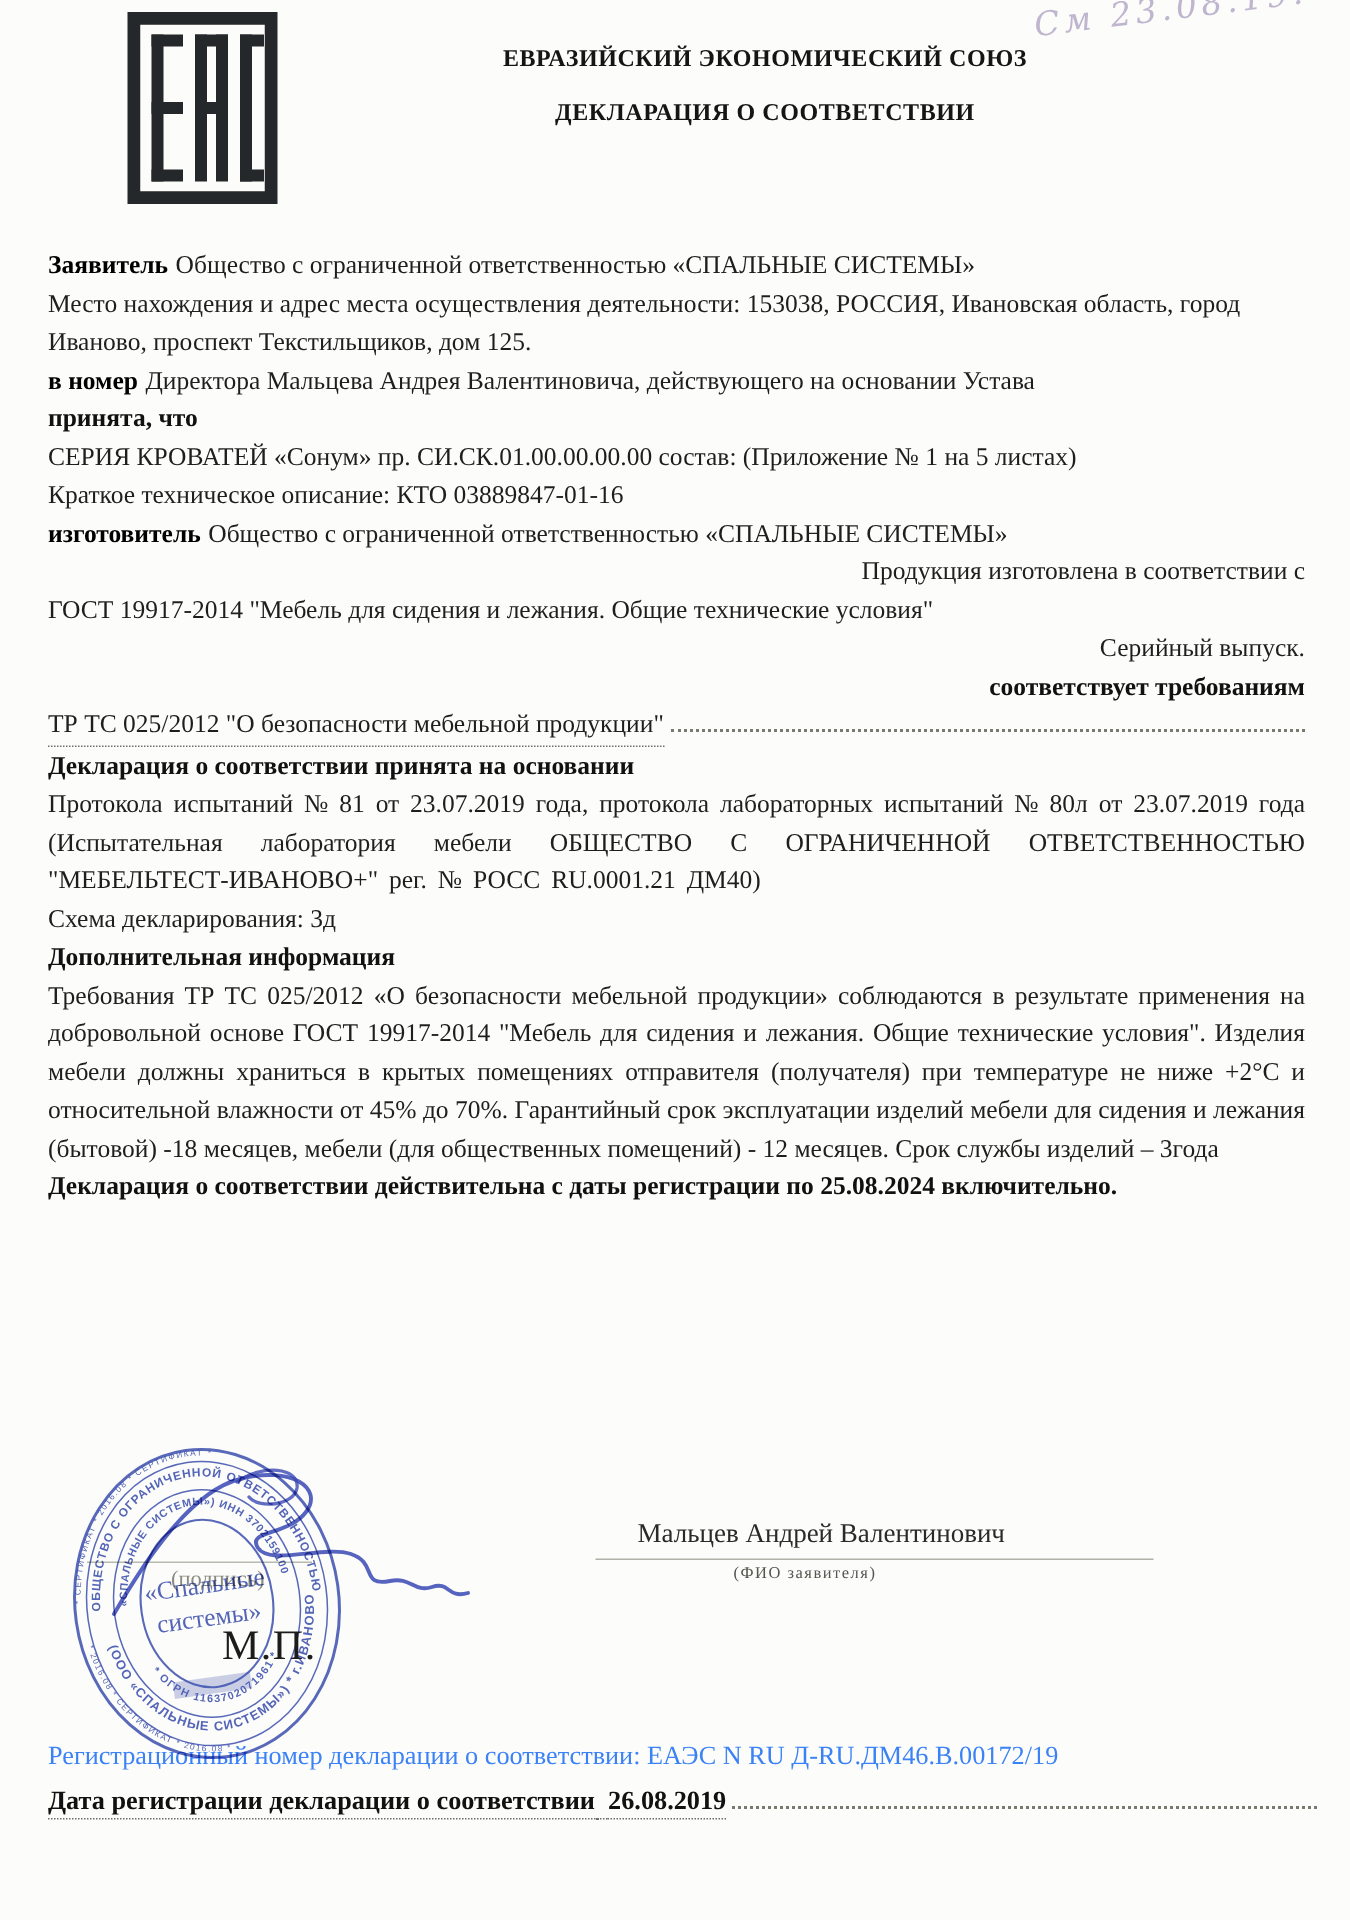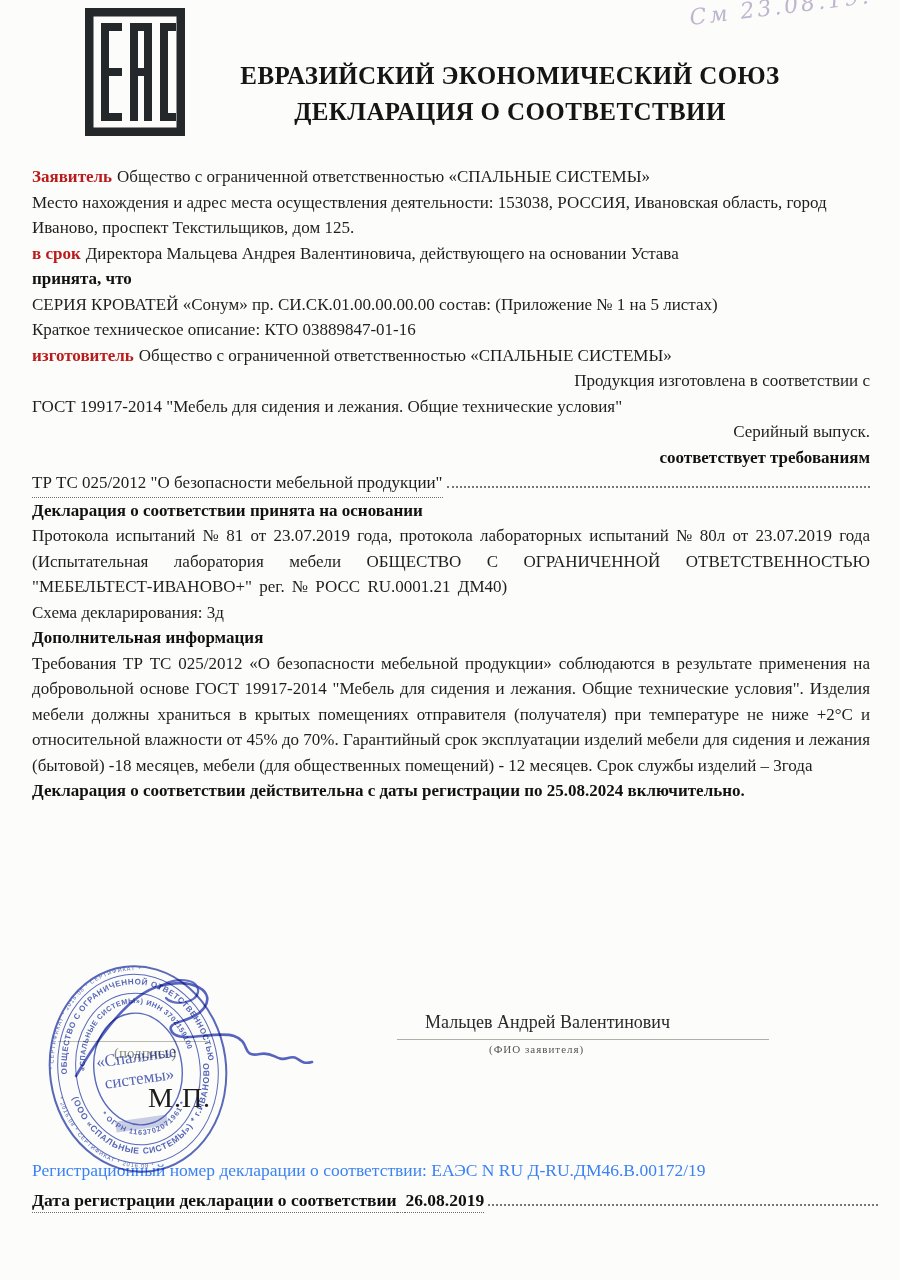--- a/index.html
+++ b/index.html
@@ -12,31 +12,31 @@
   
   .handwriting{
     position:absolute;top:-6px;right:28px;
     font-style:italic;font-size:22px;letter-spacing:3px;
     color:#b1a4c4;opacity:.8;transform:rotate(-7deg);
     font-family:"DejaVu Serif",serif;
   }
   .eac-logo{position:absolute;left:85px;top:8px;width:100px;height:128px;}
   .doc-title{
     position:absolute;left:230px;right:110px;top:22px;
-    text-align:center;font-weight:bold;font-size:25px;line-height:36px;
-    color:#151515;letter-spacing:.4px;margin-top:36px;
+    text-align:center;font-weight:bold;font-size:16px;line-height:36px;
+    color:#151515;letter-spacing:.4px;
   }
   
   .body{
     position:absolute;left:32px;right:30px;top:164px;
     font-size:17px;line-height:25.5px;
   }
   .body p{margin:0;}
   .b{font-weight:bold;color:#111;}
-  .lead{font-weight:bold;color:#b91c1c;padding-right:5px;}
+  .lead{font-weight:bold;color:#000000;padding-right:5px;}
   .justify{text-align:justify;}
   .ws{word-spacing:3px;}
   .mt4{margin-top:4px;text-align:right;} .mt6{margin-top:6px;} .mt10{margin-top:10px;} .mt16{margin-top:16px;}
   .dotline{display:flex;align-items:baseline;}
   .dot-text{border-bottom:1.5px dotted #6e6e68;padding-bottom:1px;}
   .dotfill{flex:1;border-bottom:2px dotted #79796f;margin:0 0 3px 4px;}
   
   .stamp{position:absolute;left:42px;top:960px;width:192px;height:218px;z-index:3;mix-blend-mode:multiply;}
   .signature{position:absolute;left:70px;top:972px;width:250px;height:120px;z-index:4;mix-blend-mode:multiply;}
   .sig-line{position:absolute;left:58px;top:1041px;width:150px;border-top:1px solid #b9b9b0;z-index:1;}
@@ -80,21 +80,21 @@
   </div>
 
   <div class="doc-title">
     <div>ЕВРАЗИЙСКИЙ ЭКОНОМИЧЕСКИЙ СОЮЗ</div>
     <div>ДЕКЛАРАЦИЯ О СООТВЕТСТВИИ</div>
   </div>
 
   <div class="body">
     <p><span class="lead">Заявитель</span><span>Общество с ограниченной ответственностью «СПАЛЬНЫЕ СИСТЕМЫ»</span></p>
     <p>Место нахождения и адрес места осуществления деятельности: 153038, РОССИЯ, Ивановская область, город Иваново, проспект Текстильщиков, дом 125.</p>
-    <p><span class="lead">в срок</span><span>Директора Мальцева Андрея Валентиновича, действующего на основании Устава</span></p>
+    <p><span class="lead">в номер</span><span>Директора Мальцева Андрея Валентиновича, действующего на основании Устава</span></p>
     <p class="b">принята, что</p>
     <p>СЕРИЯ  КРОВАТЕЙ «Сонум» пр. СИ.СК.01.00.00.00.00 состав: (Приложение № 1 на 5 листах)</p>
     <p>Краткое техническое описание: КТО 03889847-01-16</p>
     <p><span class="lead">изготовитель</span><span>Общество с ограниченной ответственностью «СПАЛЬНЫЕ СИСТЕМЫ»</span></p>
     <p class="mt4">Продукция изготовлена в соответствии с</p>
     <p>ГОСТ 19917-2014 "Мебель для сидения и лежания. Общие технические  условия"</p>
     <p class="mt4">Серийный выпуск.</p>
     <p class="b mt4">соответствует требованиям</p>
     <p class="dotline">
         <span class="dot-text">ТР ТС 025/2012 "О безопасности мебельной  продукции"</span>

